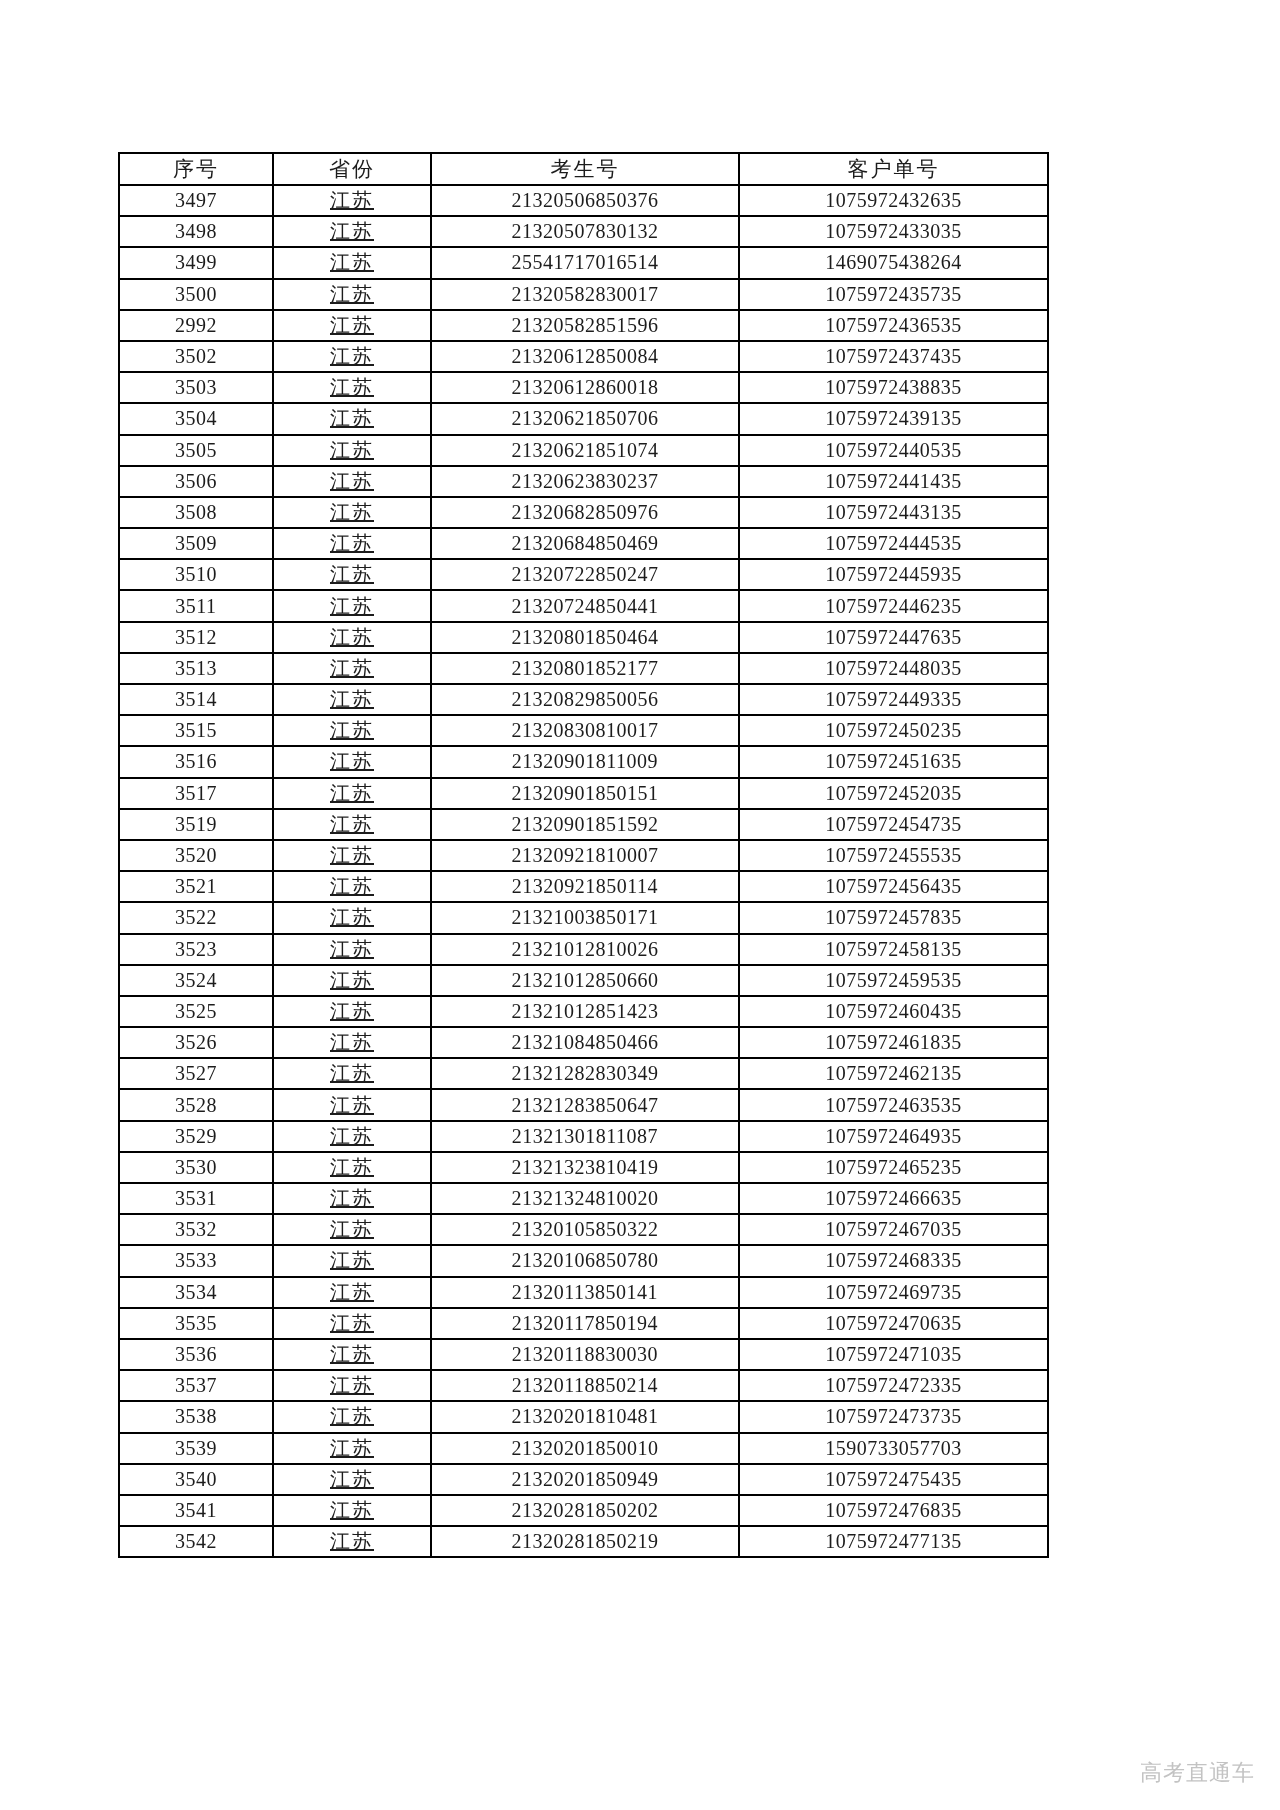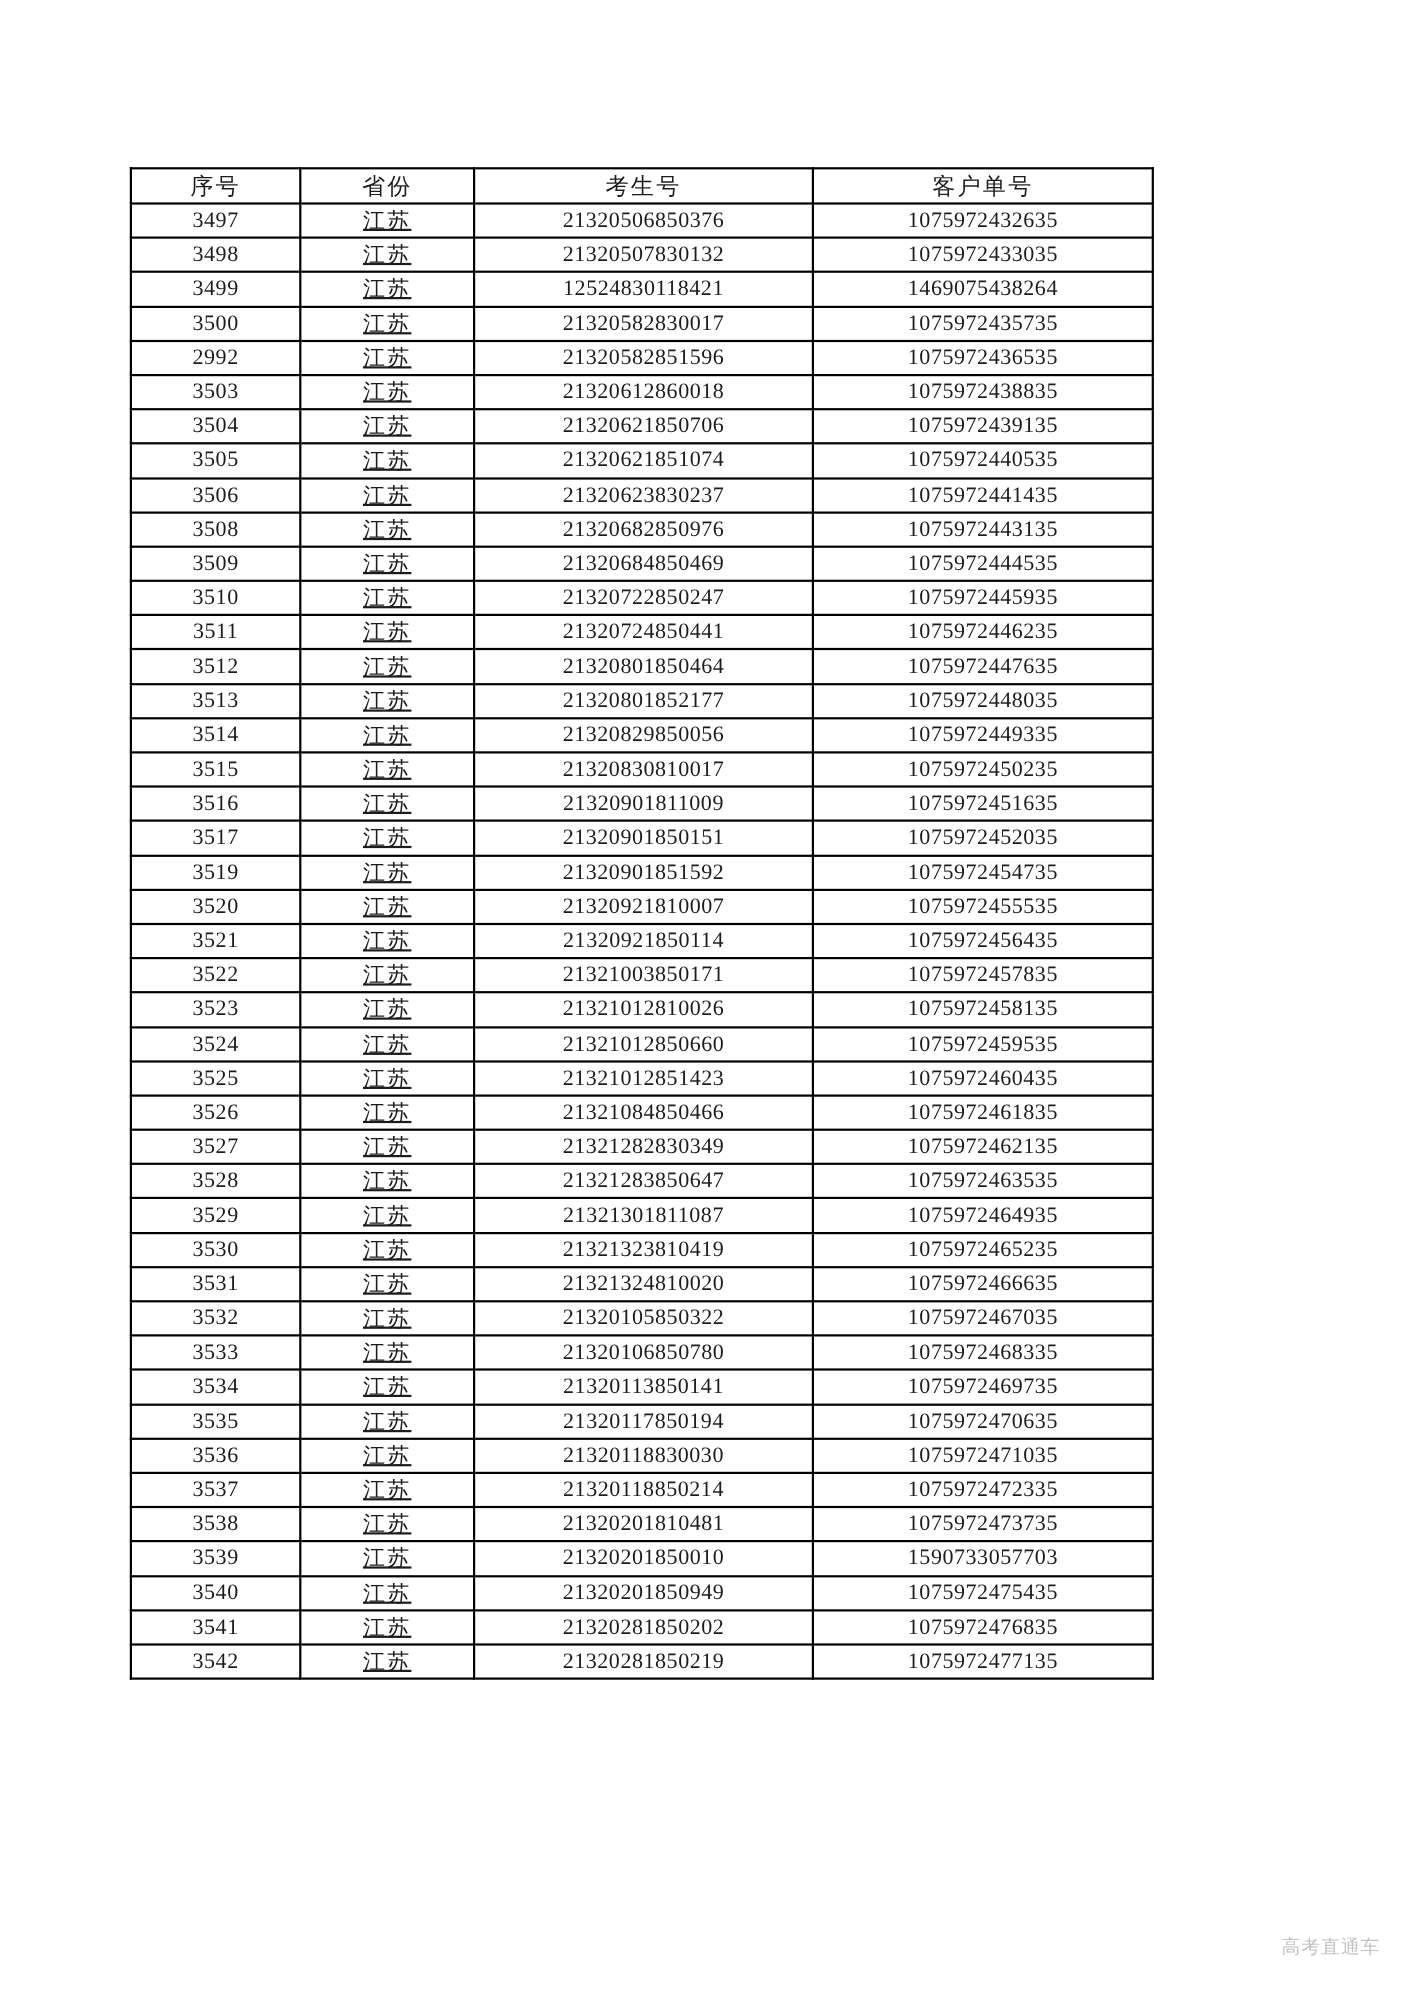--- a/index.html
+++ b/index.html
@@ -50,21 +50,21 @@
     letter-spacing: 0.5px;
   }
   table.roster td.province {
     letter-spacing: 2px;
     text-decoration: underline;
   }
   .watermark {
     position: absolute;
     right: 25px;
     top: 1758px;
-    font-size: 17px;
+    font-size: 22px;
     color: #c3c3c3;
     letter-spacing: 1px;
     font-family: "Liberation Sans", "DejaVu Sans", sans-serif;
   }
 </style>
 </head>
 <body>
 
 <div class="page">
 
@@ -92,36 +92,42 @@
         </tr>
         <tr>
           <td>3498</td>
           <td class="province">江苏</td>
           <td>21320507830132</td>
           <td>1075972433035</td>
         </tr>
         <tr>
           <td>3499</td>
           <td class="province">江苏</td>
-          <td>12524830118421</td>
+          <td>25541717016514</td>
           <td>1469075438264</td>
         </tr>
         <tr>
           <td>3500</td>
           <td class="province">江苏</td>
           <td>21320582830017</td>
           <td>1075972435735</td>
         </tr>
         <tr>
           <td>2992</td>
           <td class="province">江苏</td>
           <td>21320582851596</td>
           <td>1075972436535</td>
         </tr>
         <tr>
+          <td>3502</td>
+          <td class="province">江苏</td>
+          <td>21320612850084</td>
+          <td>1075972437435</td>
+        </tr>
+        <tr>
           <td>3503</td>
           <td class="province">江苏</td>
           <td>21320612860018</td>
           <td>1075972438835</td>
         </tr>
         <tr>
           <td>3504</td>
           <td class="province">江苏</td>
           <td>21320621850706</td>
           <td>1075972439135</td>

